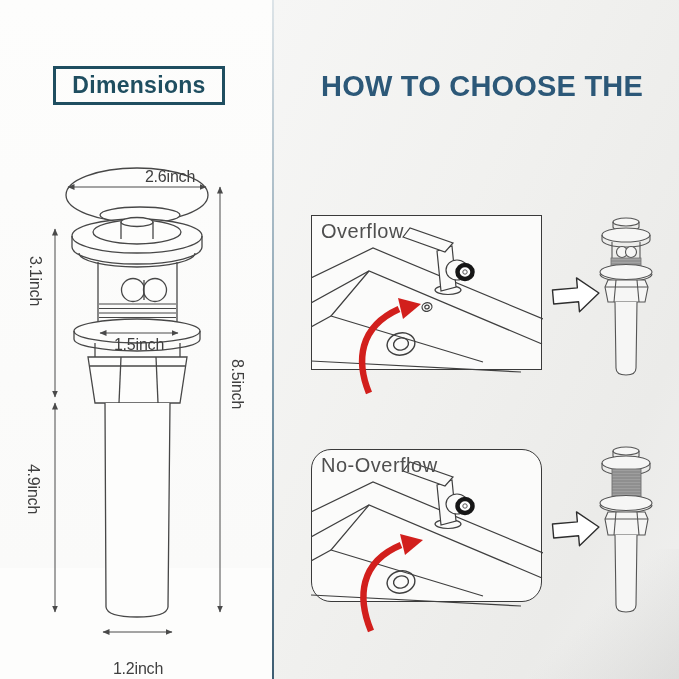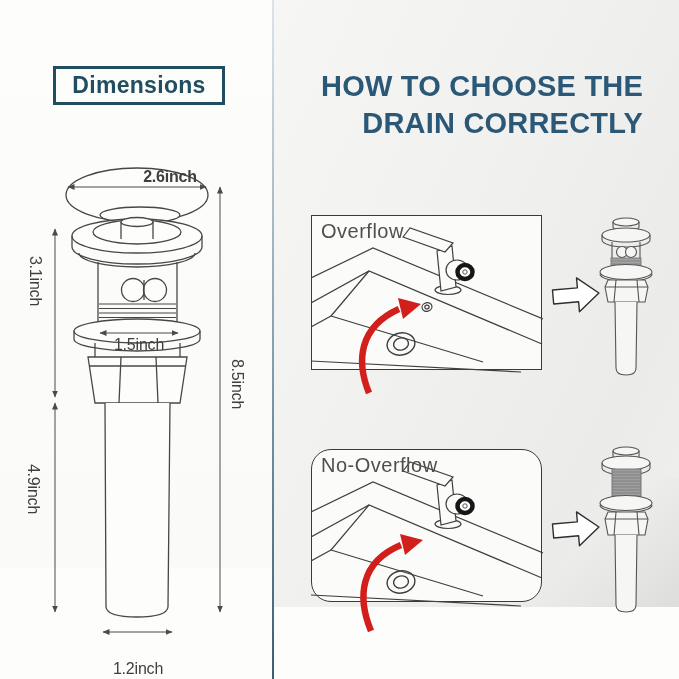--- a/index.html
+++ b/index.html
@@ -11,21 +11,21 @@
   .dim-heading span{font-size:23px;font-weight:bold;color:#1f4e60;letter-spacing:0.3px;}
   .drawing{position:absolute;left:0;top:150px;}
   .dim{position:absolute;font-size:16px;color:#3f3f3f;letter-spacing:-0.2px;}
   .hlabel{text-align:center;}
   .vlabel{transform:translate(-50%,-50%) rotate(90deg);white-space:nowrap;}
 
   
   .divider{position:absolute;left:272px;top:0;width:2px;height:679px;background:linear-gradient(180deg,#dde4e8 0%,#aabcc7 30%,#6e8da0 65%,#3e5d72 100%);}
 
   
-  .right{position:absolute;left:274px;top:0;width:405px;height:607px;background:linear-gradient(115deg,#f6f6f5 0%,#f1f1ef 40%,#ebebe9 78%,#f0f0ef 100%);}
+  .right{position:absolute;left:274px;top:0;width:405px;height:679px;background:linear-gradient(115deg,#f6f6f5 0%,#f1f1ef 40%,#ebebe9 78%,#f0f0ef 100%);}
   .corner-shade{position:absolute;right:0;bottom:0;width:150px;height:130px;background:linear-gradient(315deg,rgba(198,198,196,0.45) 0%,rgba(198,198,196,0) 55%);}
   .title{position:absolute;top:68px;right:36px;margin:0;text-align:right;font-size:29px;line-height:37px;font-weight:bold;color:#2c5878;letter-spacing:0.2px;}
   .title span{display:block;}
   .panel{position:absolute;width:231px;box-sizing:border-box;border:1.8px solid #3a3a3a;background:#fbfbfa;overflow:visible;}
   .panel-1{left:37px;top:215px;height:155px;padding-left:8px;}
   .panel-2{left:37px;top:449px;height:153px;border-radius:20px;}
   .panel-label{position:absolute;left:9px;top:4px;font-size:20px;color:#4f4f4f;letter-spacing:0.5px;z-index:2;}
   .sink{position:absolute;left:-1px;top:-1px;}
   .choice{position:absolute;}
   .choice-1{left:271px;top:210px;}
@@ -95,36 +95,35 @@
       <g stroke="#4a4a4a" stroke-width="1" fill="none">
         <line x1="68" y1="37" x2="206" y2="37" marker-start="url(#ahs)" marker-end="url(#ahe)"></line>
         <line x1="220" y1="37" x2="220" y2="462" marker-start="url(#ahs)" marker-end="url(#ahe)"></line>
         <line x1="55" y1="79" x2="55" y2="247" marker-start="url(#ahs)" marker-end="url(#ahe)"></line>
         <line x1="55" y1="253" x2="55" y2="462" marker-start="url(#ahs)" marker-end="url(#ahe)"></line>
         <line x1="100" y1="183" x2="178" y2="183" marker-start="url(#ahs)" marker-end="url(#ahe)"></line>
         <line x1="103" y1="482" x2="172" y2="482" marker-start="url(#ahs)" marker-end="url(#ahe)"></line>
       </g>
     </svg>
 
-    <span class="dim hlabel" style="left:122px;top:168px;width:96px;font-weight:bold;">2.6inch</span>
+    <span class="dim hlabel" style="left:122px;top:168px;width:96px;">2.6inch</span>
     <span class="dim hlabel" style="left:99px;top:336px;width:80px;">1.5inch</span>
     <span class="dim hlabel" style="left:98px;top:640px;width:80px;margin-top:20px;">1.2inch</span>
     <span class="dim vlabel" style="left:35px;top:281px;">3.1inch</span>
     <span class="dim vlabel" style="left:33px;top:489px;">4.9inch</span>
     <span class="dim vlabel" style="left:237px;top:384px;">8.5inch</span>
   </section>
 
   <div class="divider"></div>
 
   <section class="right">
     <div class="corner-shade"></div>
 
     <h1 class="title">
       <span>HOW TO CHOOSE THE</span>
-      <span>DRAIN CORRECTLY</span>
     </h1>
 
     <div class="panel panel-1">
       <span class="panel-label">Overflow</span>
       <svg class="sink" width="232" height="190" viewBox="0 0 232 190">
         <g stroke="#3f3f3f" stroke-width="1.2" fill="none">
           <path d="M0,63 L62,33 L232,104"></path>
           <path d="M0,88 L58,56 L231,129"></path>
           <path d="M58,56 L20,101 L172,147"></path>
           <path d="M0,112 L20,101"></path>

